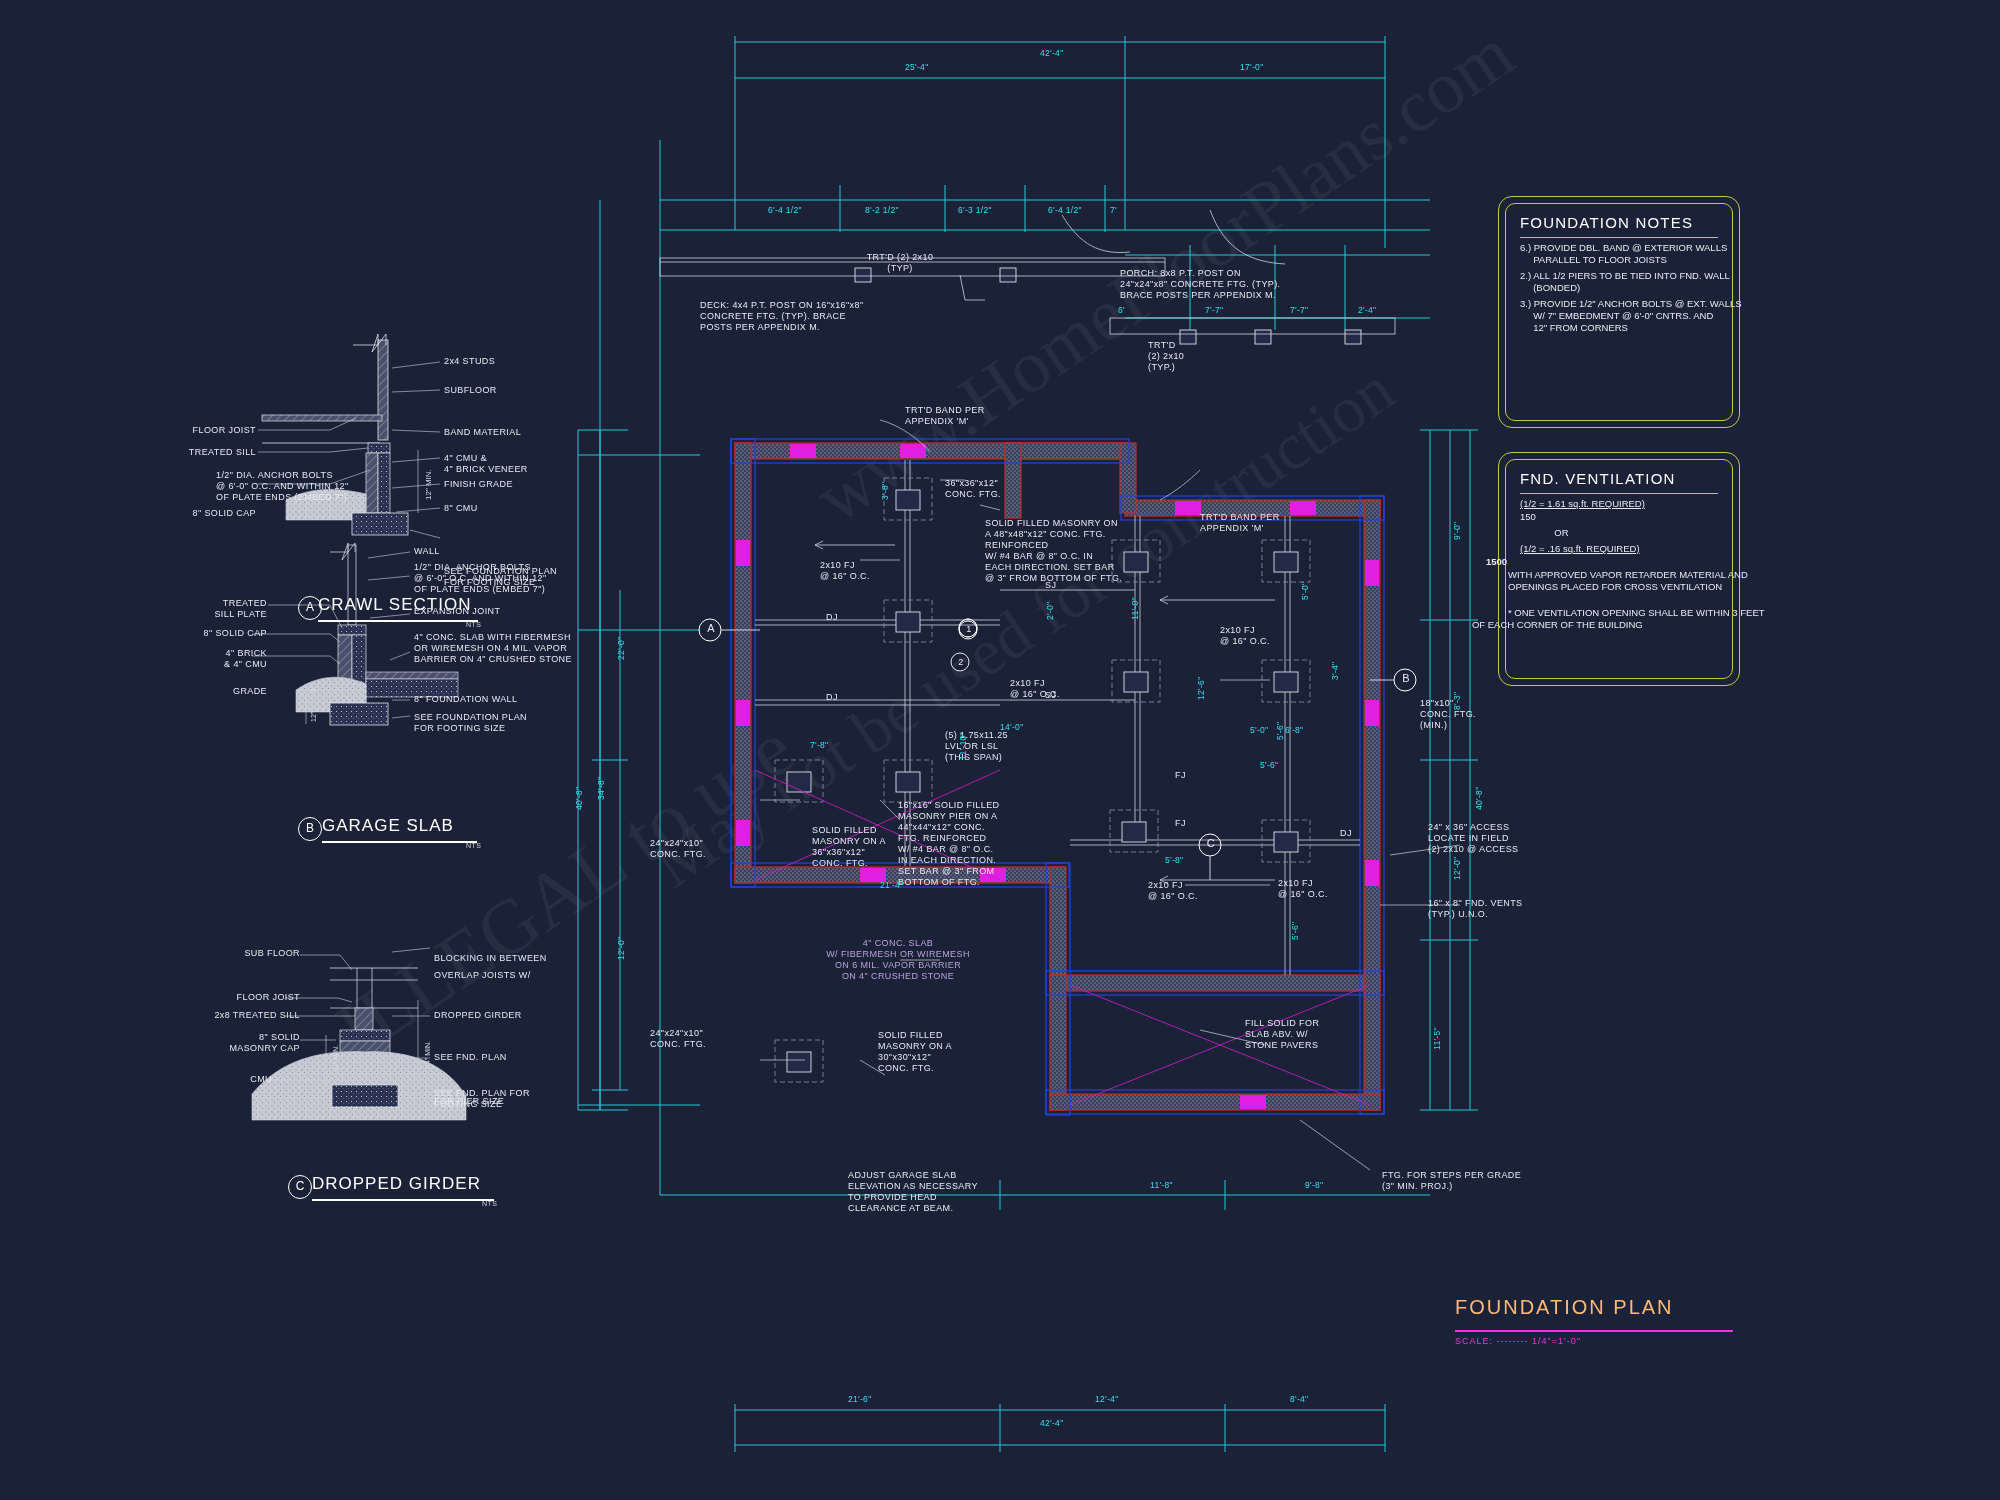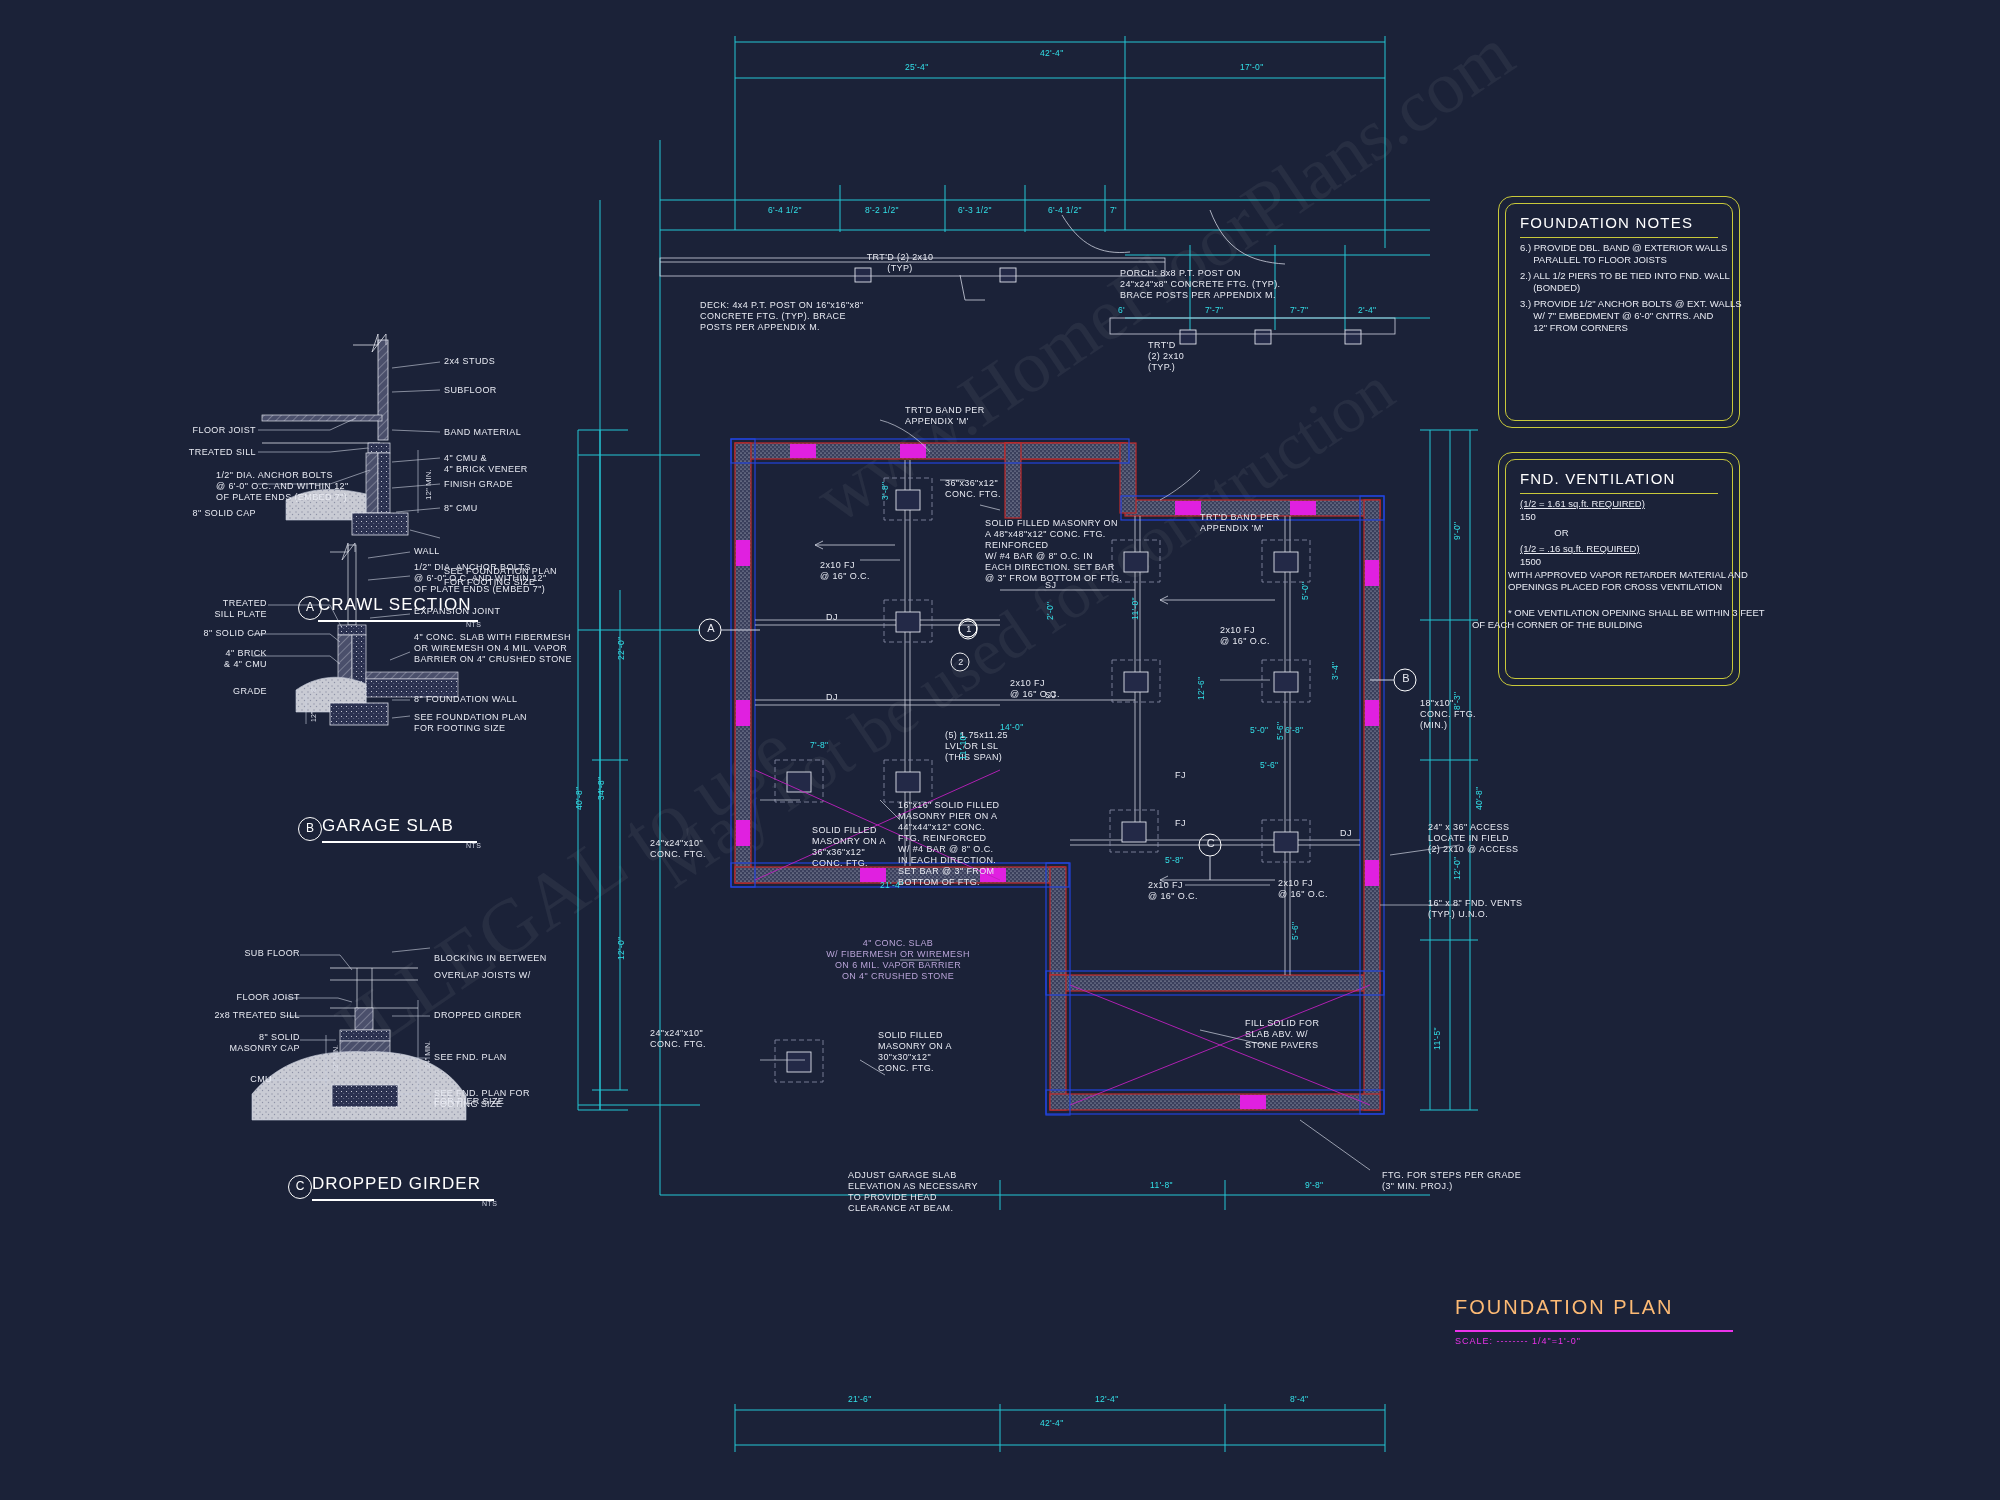--- a/index.html
+++ b/index.html
@@ -627,21 +627,21 @@
   <div class="note-line" style="left:1520px;top:322px;">     12" FROM CORNERS</div>
 
   <div class="notebox" style="left:1498px;top:452px;width:240px;height:232px;">
     <div class="inner"></div>
   </div>
   <div class="note-title" style="left:1520px;top:470px;width:198px;">FND. VENTILATION</div>
   <div class="note-line" style="left:1520px;top:498px;text-decoration:underline;">(1/2 = 1.61 sq.ft. REQUIRED)</div>
   <div class="note-line" style="left:1520px;top:511px;">150</div>
   <div class="note-line" style="left:1520px;top:527px;">             OR</div>
   <div class="note-line" style="left:1520px;top:543px;text-decoration:underline;">(1/2 = .16 sq.ft. REQUIRED)</div>
-  <div class="note-line" style="left:1520px;top:556px;">1500</div>
+  <div class="note-line" style="left:1486px;top:556px;font-weight:bold;">1500</div>
   <div class="note-line" style="left:1508px;top:569px;">WITH APPROVED VAPOR RETARDER MATERIAL AND</div>
   <div class="note-line" style="left:1508px;top:581px;">OPENINGS PLACED FOR CROSS VENTILATION</div>
   <div class="note-line" style="left:1508px;top:607px;">* ONE VENTILATION OPENING SHALL BE WITHIN 3 FEET</div>
   <div class="note-line" style="left:1464px;top:619px;">   OF EACH CORNER OF THE BUILDING</div>
 
   <div class="plantitle" style="left:1455px;top:1296px;">FOUNDATION PLAN</div>
   <div class="planrule" style="left:1455px;top:1330px;width:278px;"></div>
   <div class="planscale" style="left:1455px;top:1336px;">SCALE: -------- 1/4"=1'-0"</div>
 
 </div>

